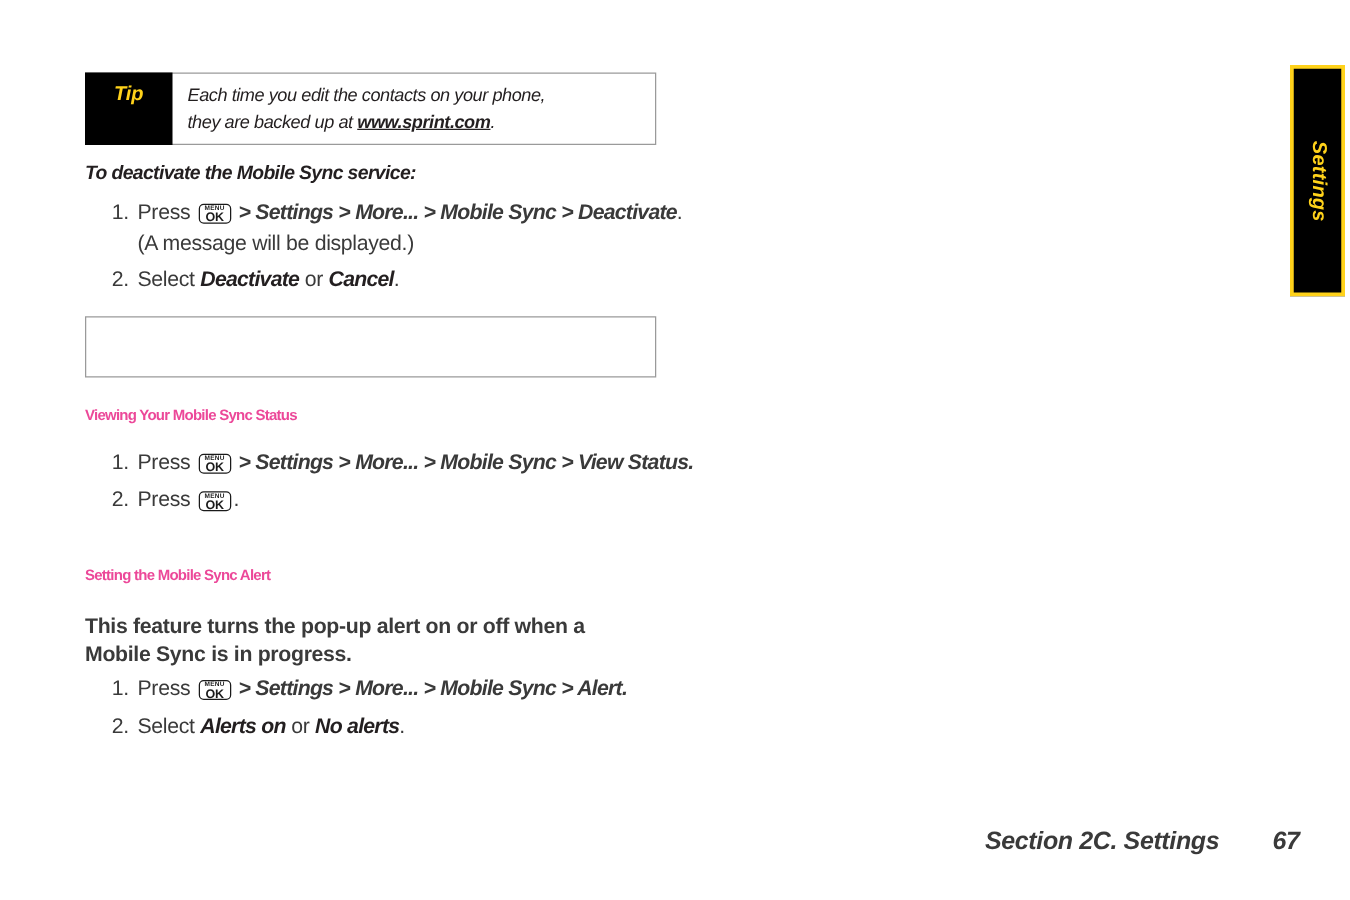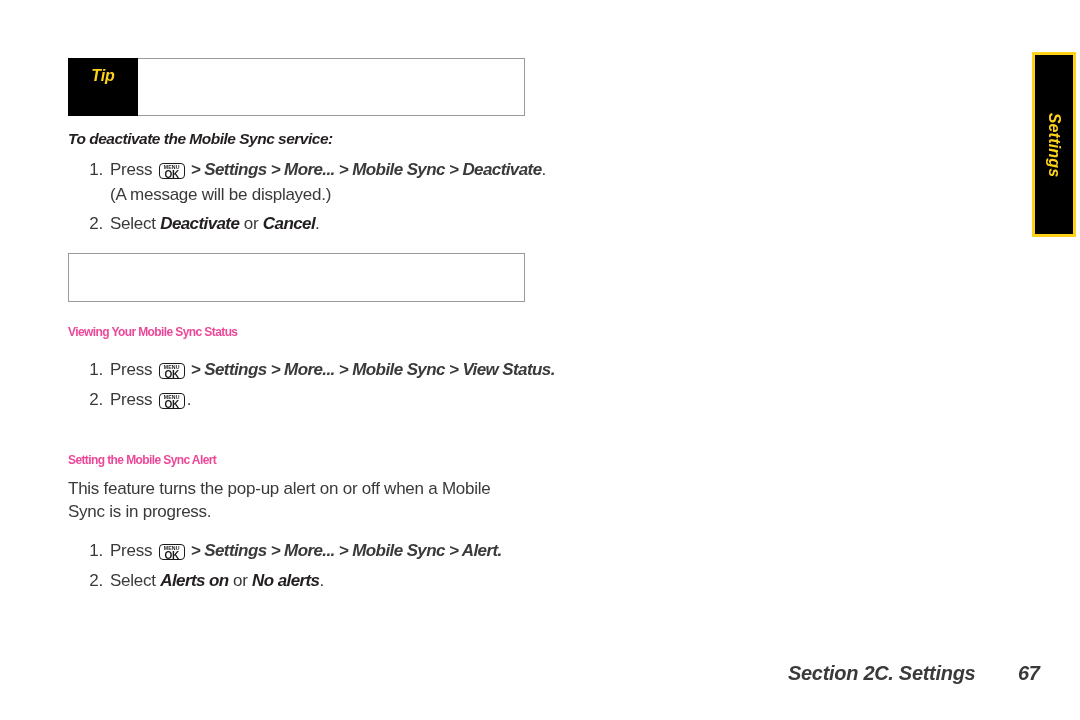--- a/index.html
+++ b/index.html
@@ -211,20 +211,24 @@
 <body>
 
 <div class="page">
 
   <div class="side-tab">
     <div class="side-tab-label">Settings</div>
   </div>
 
   <div class="callout" id="tip-box">
     <div class="callout-label">Tip</div>
+    <div class="callout-body">
+      <span>Each time you edit the contacts on your phone,</span><br>
+      <span>they are backed up at </span><span class="link">www.sprint.com</span><span>.</span>
+    </div>
   </div>
 
   <div class="blk subhead" style="top:130px;">To deactivate the Mobile Sync service:</div>
 
   <div class="blk" style="top:158px;">
     <ol class="steps">
       <li>
         <span class="num">1.</span><span>Press</span>
         <span class="keycap">
           <span class="kc-menu">MENU</span>
@@ -256,21 +260,21 @@
         <span class="keycap">
           <span class="kc-menu">MENU</span>
           <span class="kc-ok">OK</span>
         </span><span>.</span>
       </li>
     </ol>
   </div>
 
   <div class="blk heading" style="top:453px;">Setting the Mobile Sync Alert</div>
 
-  <div class="blk para" style="top:478px;">This feature turns the pop-up alert on or off when a Mobile Sync is in progress.</div>
+  <div class="blk para" style="top:490px;font-weight:bold;">This feature turns the pop-up alert on or off when a Mobile Sync is in progress.</div>
 
   <div class="blk" style="top:539px;">
     <ol class="steps">
       <li>
         <span class="num">1.</span><span>Press</span>
         <span class="keycap">
           <span class="kc-menu">MENU</span>
           <span class="kc-ok">OK</span>
         </span><span class="gt"> &gt; Settings &gt; More... &gt; Mobile Sync &gt; Alert</span><span class="gt">.</span>
       </li>

